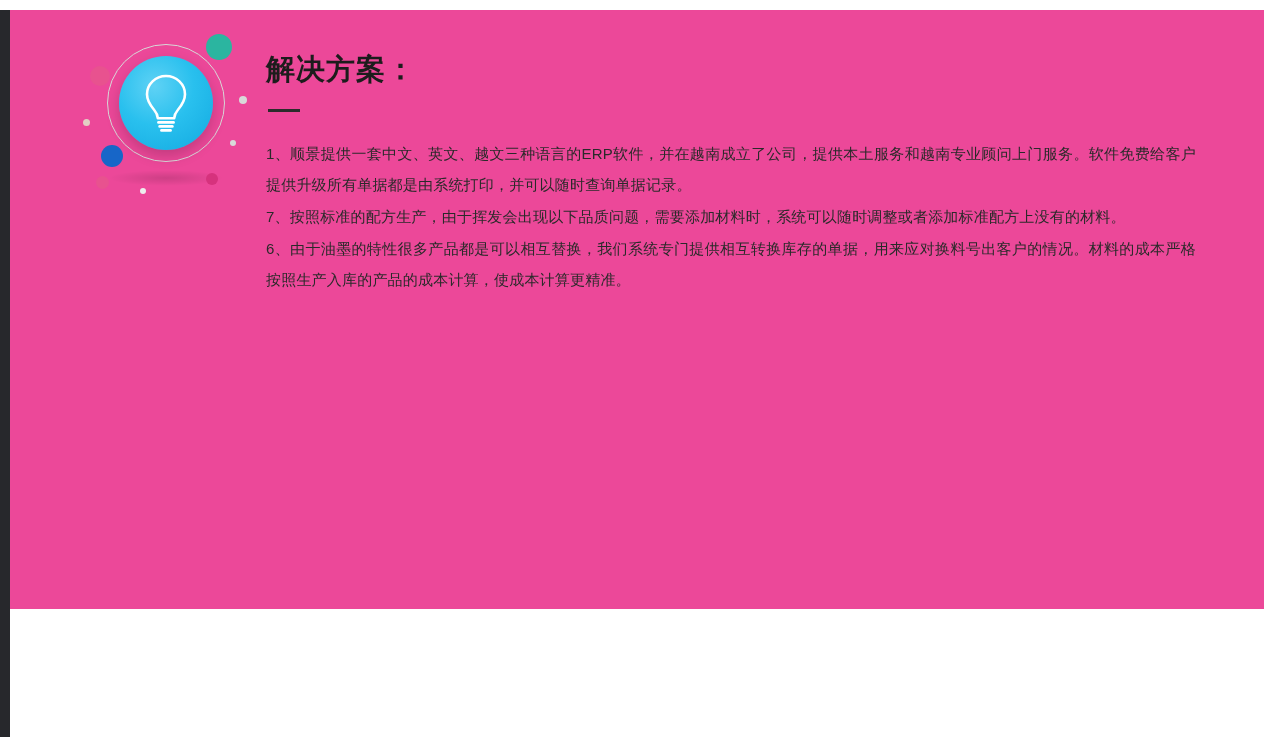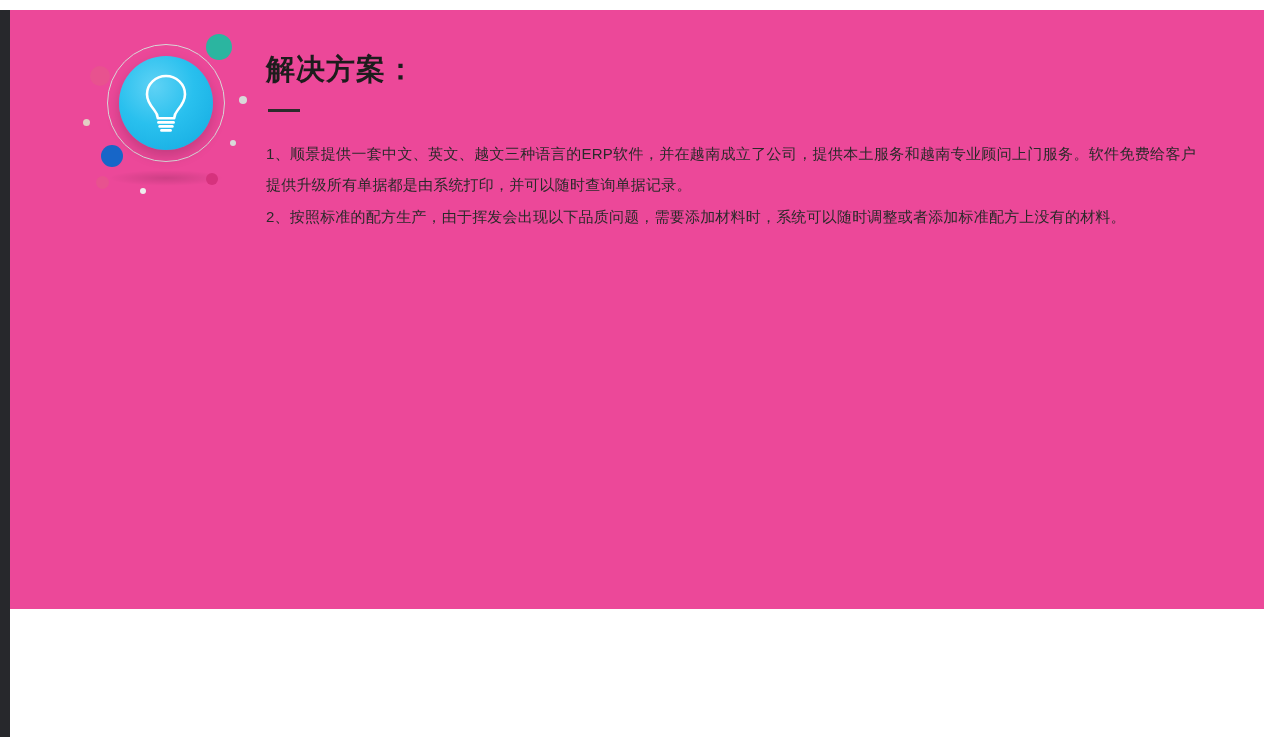--- a/index.html
+++ b/index.html
@@ -145,17 +145,18 @@
     <div class="dot d-grey2"></div>
     <div class="dot d-grey3"></div>
     <div class="dot d-grey4"></div>
   </div>
 
   <div class="content">
     <h1 class="title">解决方案：</h1>
     <div class="title-rule"></div>
     <ul class="body-list">
       <li>1、顺景提供一套中文、英文、越文三种语言的ERP软件，并在越南成立了公司，提供本土服务和越南专业顾问上门服务。软件免费给客户提供升级所有单据都是由系统打印，并可以随时查询单据记录。</li>
-      <li>2、按照标准的配方生产，由于挥发会出现以下品质问题，需要添加材料时，系统可以随时调整或者添加标准配方上没有的材料。</li>
+      <li>7、按照标准的配方生产，由于挥发会出现以下品质问题，需要添加材料时，系统可以随时调整或者添加标准配方上没有的材料。</li>
+      <li>6、由于油墨的特性很多产品都是可以相互替换，我们系统专门提供相互转换库存的单据，用来应对换料号出客户的情况。材料的成本严格按照生产入库的产品的成本计算，使成本计算更精准。</li>
     </ul>
   </div>
 
 </div>
 
 </body></html>

